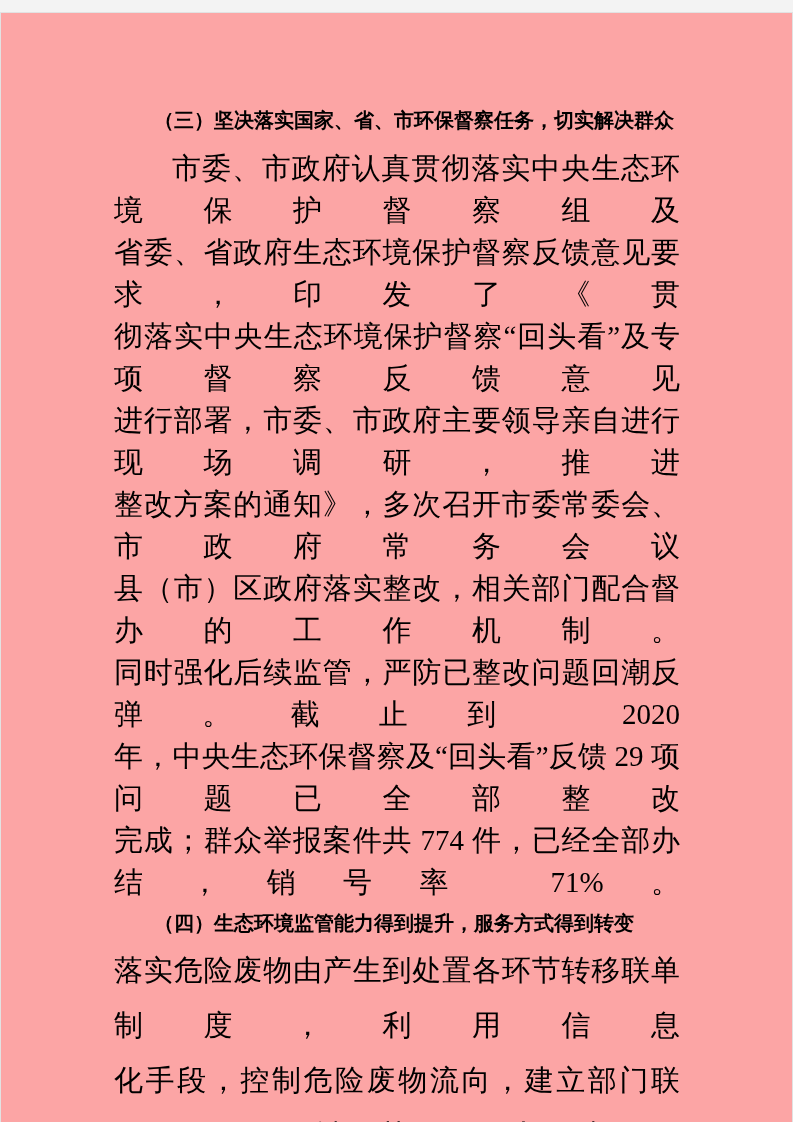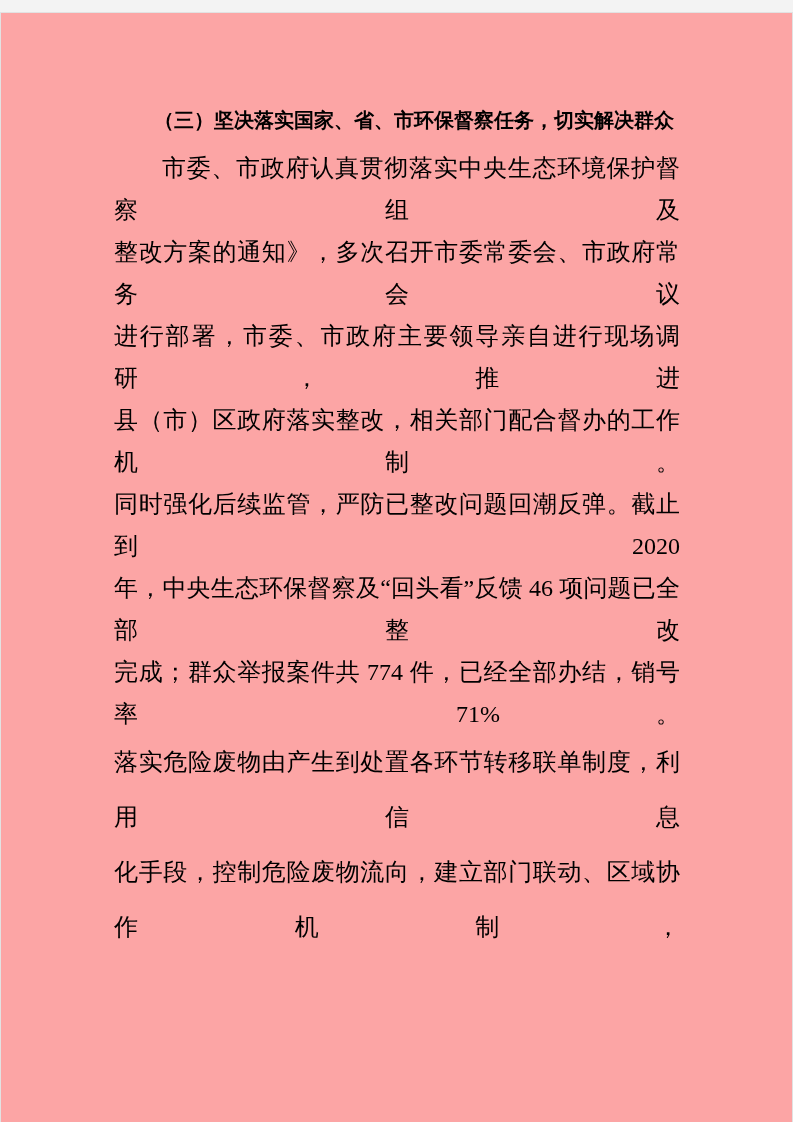--- a/index.html
+++ b/index.html
@@ -25,21 +25,21 @@
     font-weight: 700;
     font-size: 20px;
     margin: 0;
   }
   .heading .hline {
     line-height: 40px;
     white-space: nowrap;
     text-align: left;
   }
   .para {
-    font-size: 24px;
+    font-size: 29px;
     margin: 0;
   }
   .para-1 { margin-top: 7px; }
   .para-1 .tline { line-height: 42px; }
   .para-2 .tline { line-height: 55px; }
   .tline {
     text-align: justify;
     text-align-last: justify;
   }
   .indent { text-indent: 2em; }
@@ -49,27 +49,32 @@
 <body>
 
 <div class="page">
 
   <h2 class="heading">
     <div class="hline indent">（三）坚决落实国家、省、市环保督察任务，切实解决群众</div>
   </h2>
 
   <div class="para para-1">
     <div class="tline indent">市委、市政府认真贯彻落实中央生态环境保护督察组及</div>
+    <div class="tline">省委、省政府生态环境保护督察反馈意见要求，印发了《贯</div>
+    <div class="tline">彻落实中央生态环境保护督察“回头看”及专项督察反馈意见</div>
+    <div class="tline">进行部署，市委、市政府主要领导亲自进行现场调研，推进</div>
     <div class="tline">整改方案的通知》，多次召开市委常委会、市政府常务会议</div>
-    <div class="tline">进行部署，市委、市政府主要领导亲自进行现场调研，推进</div>
     <div class="tline">县（市）区政府落实整改，相关部门配合督办的工作机制。</div>
     <div class="tline">同时强化后续监管，严防已整改问题回潮反弹。截止到 2020</div>
-    <div class="tline">年，中央生态环保督察及“回头看”反馈 46 项问题已全部整改</div>
+    <div class="tline">年，中央生态环保督察及“回头看”反馈 29 项问题已全部整改</div>
     <div class="tline">完成；群众举报案件共 774 件，已经全部办结，销号率 71%。</div>
   </div>
 
+  <h2 class="heading">
+    <div class="hline indent">（四）生态环境监管能力得到提升，服务方式得到转变</div>
+  </h2>
 
   <div class="para para-2">
     <div class="tline">落实危险废物由产生到处置各环节转移联单制度，利用信息</div>
     <div class="tline">化手段，控制危险废物流向，建立部门联动、区域协作机制，</div>
   </div>
 
 </div>
 
 </body></html>

